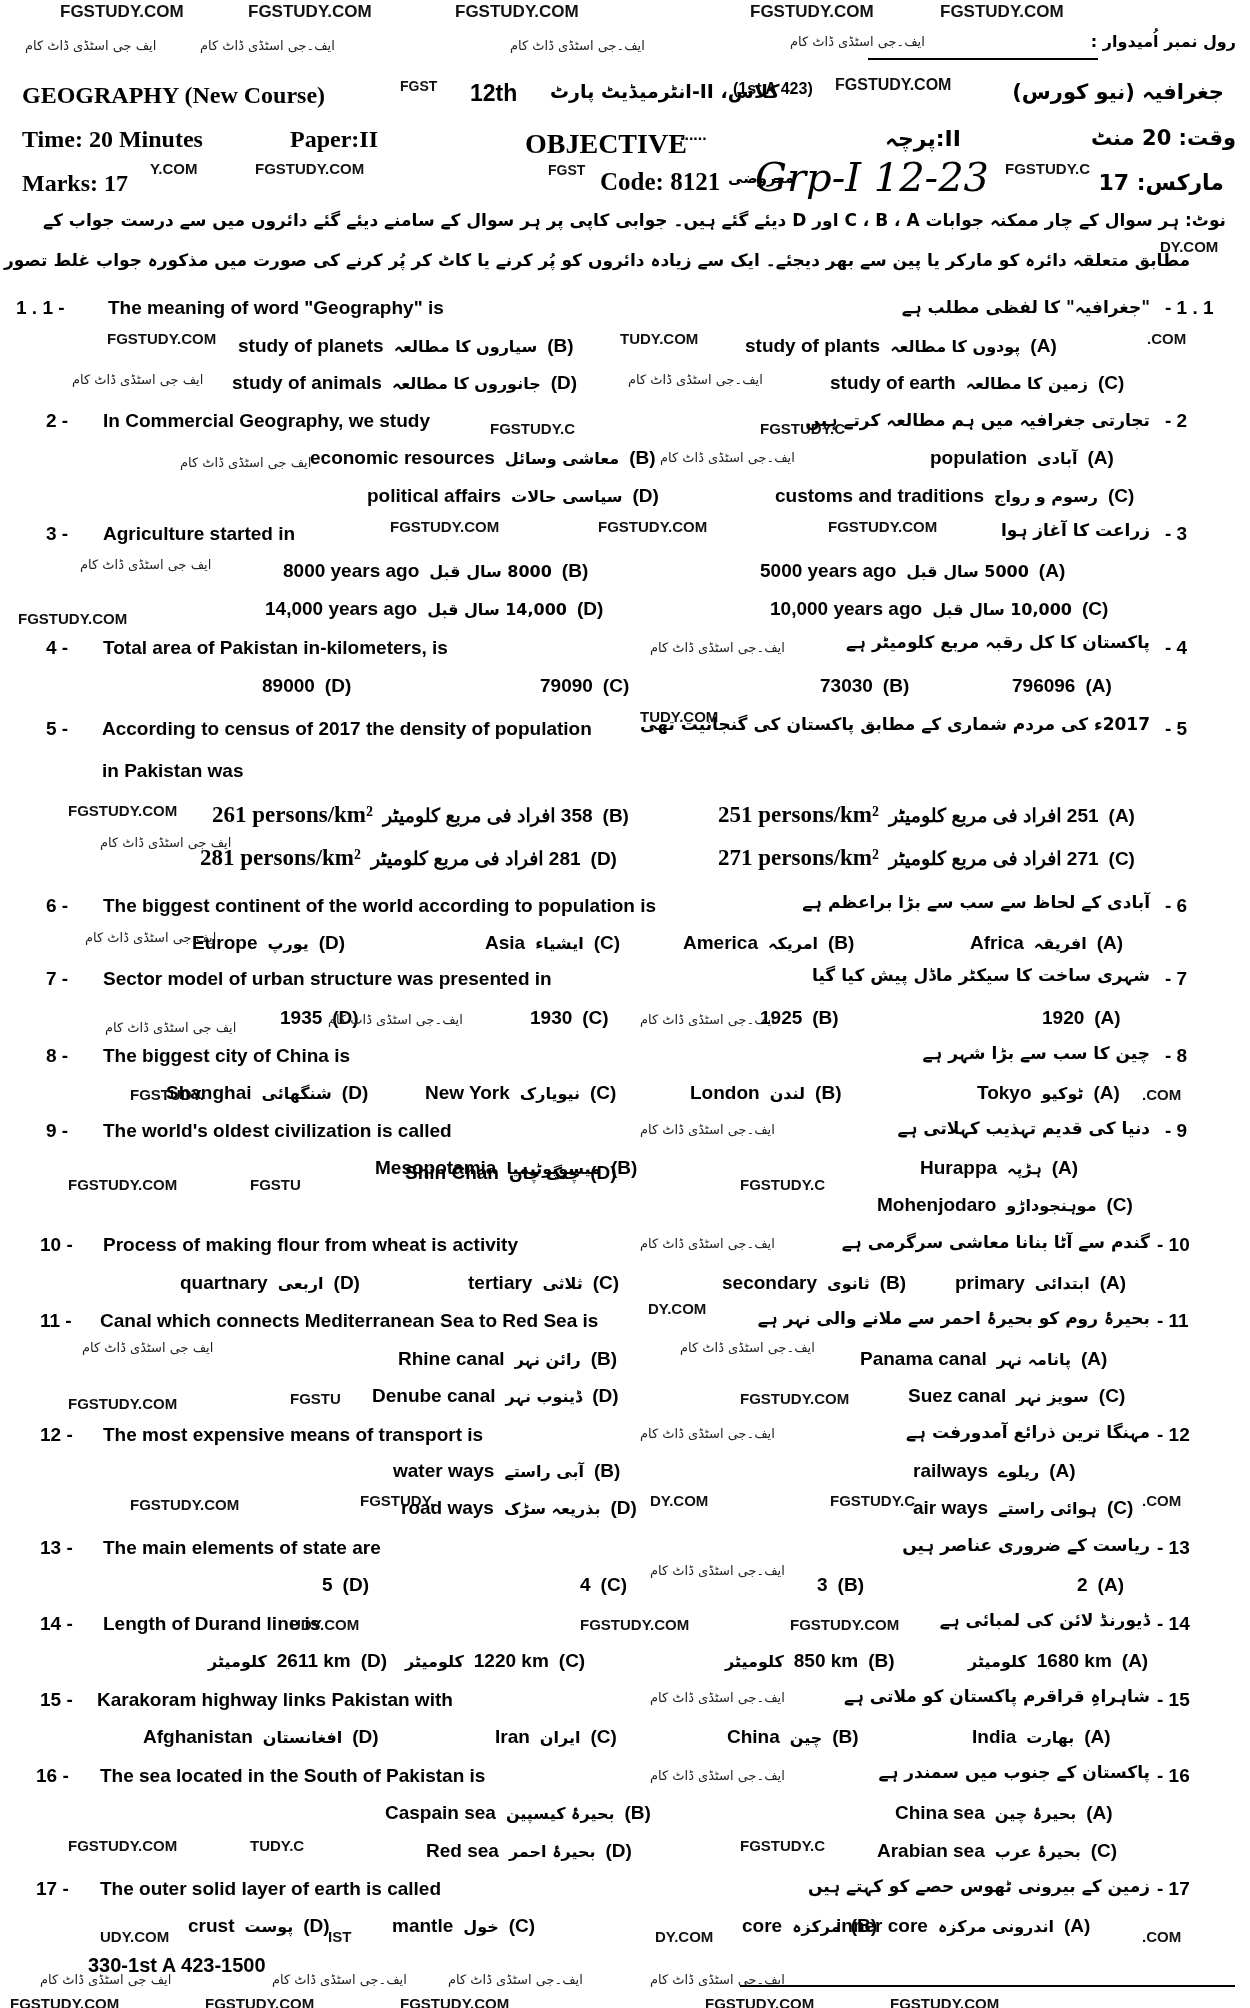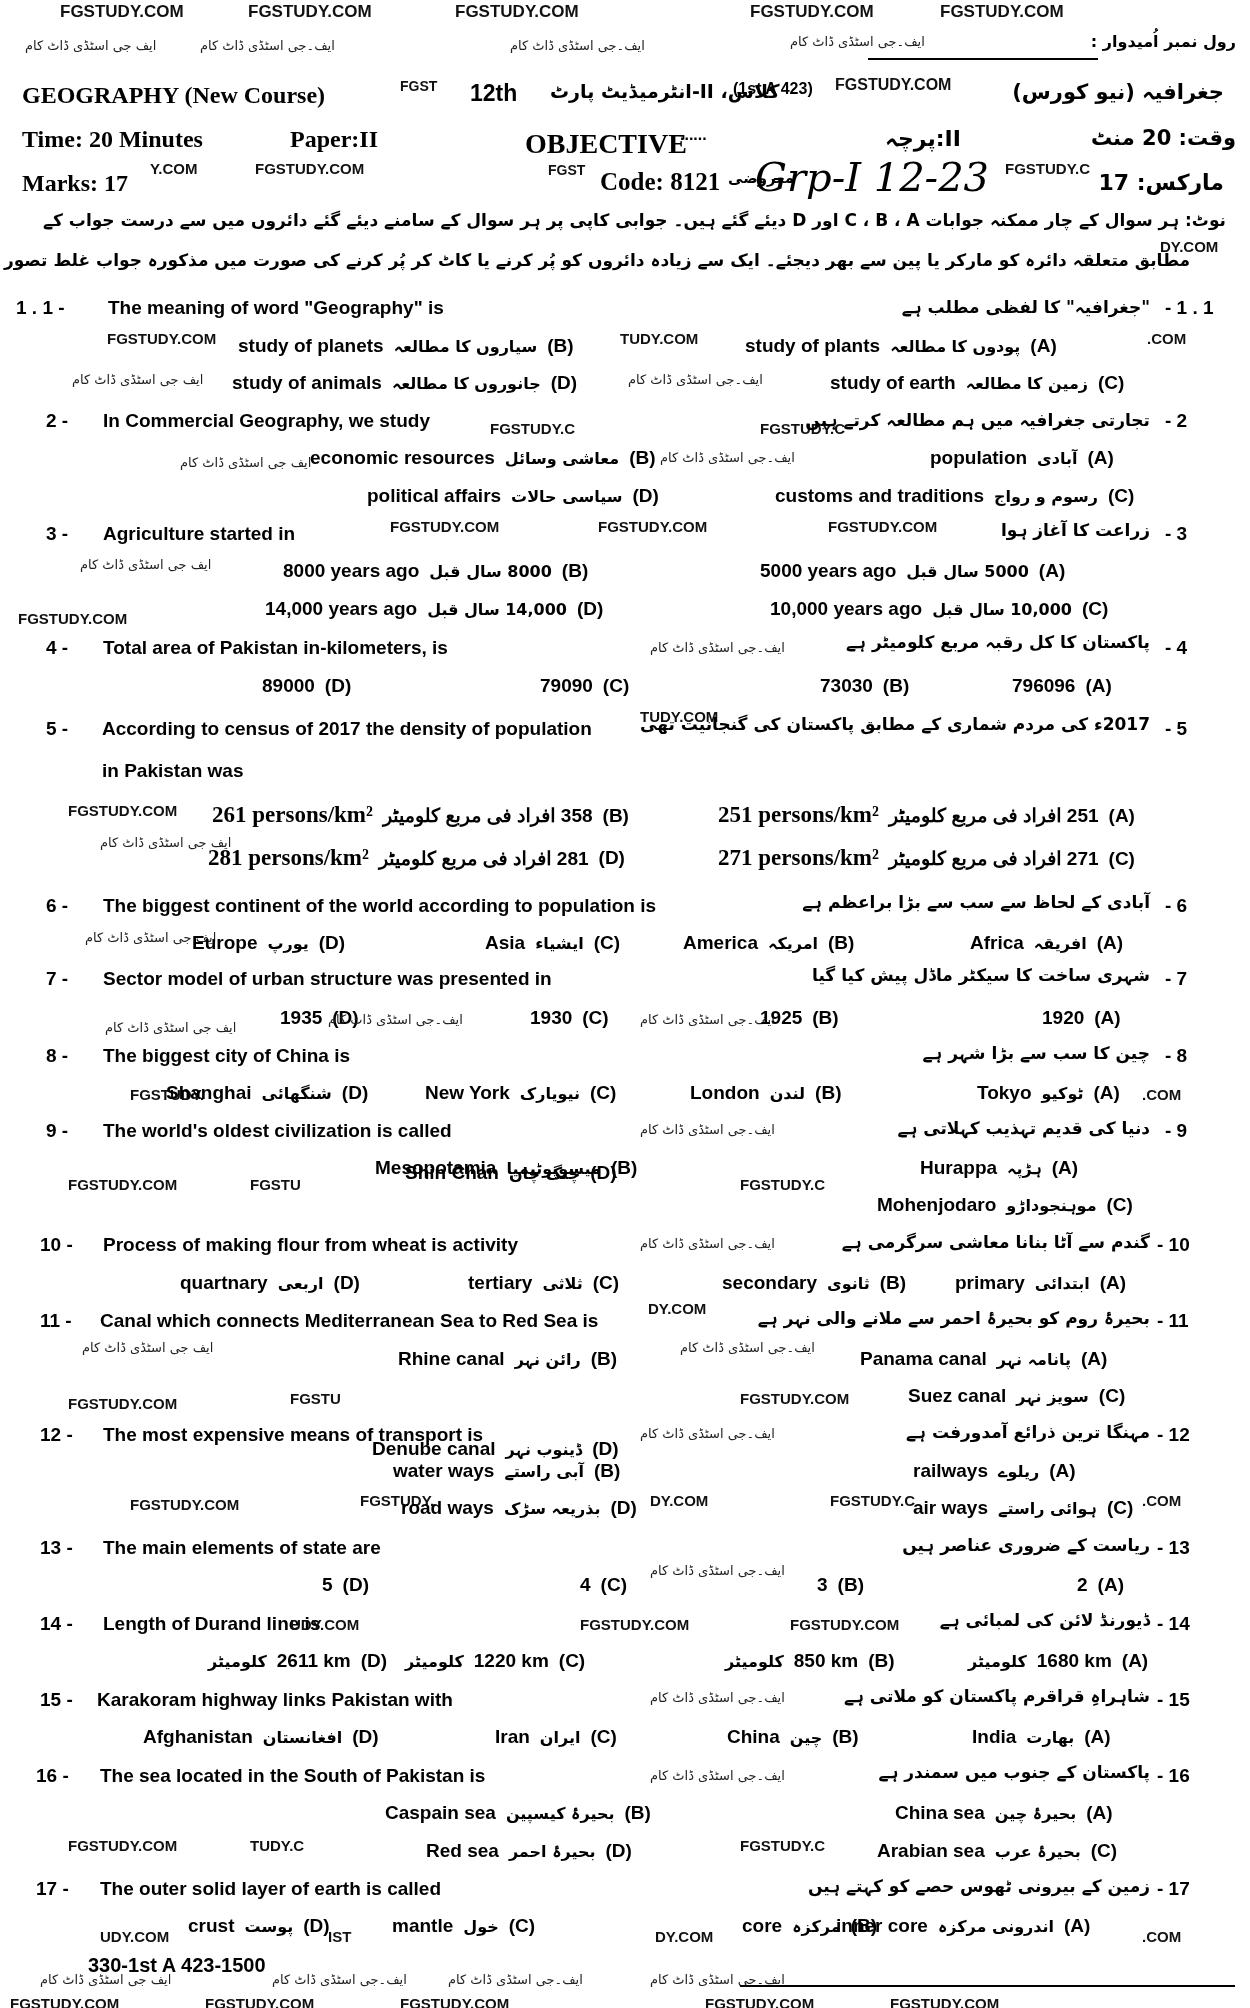--- a/index.html
+++ b/index.html
@@ -190,21 +190,21 @@
     <span>261 persons/km²</span>
     <span class="o-ur">358 افراد فی مربع کلومیٹر</span>
     <span class="o-key">(B)</span>
   </div>
 <div class="abs opt big" style="left:718px;top:802px;">
     <span>251 persons/km²</span>
     <span class="o-ur">251 افراد فی مربع کلومیٹر</span>
     <span class="o-key">(A)</span>
   </div>
 <div class="abs wm-ur" style="left:100px;top:835px;">ایف جی اسٹڈی ڈاٹ کام</div>
-<div class="abs opt big" style="left:208px;top:845px;align-items:center;">
+<div class="abs opt big" style="left:200px;top:845px;">
     <span>281 persons/km²</span>
     <span class="o-ur">281 افراد فی مربع کلومیٹر</span>
     <span class="o-key">(D)</span>
   </div>
 <div class="abs opt big" style="left:718px;top:845px;">
     <span>271 persons/km²</span>
     <span class="o-ur">271 افراد فی مربع کلومیٹر</span>
     <span class="o-key">(C)</span>
   </div>
 
@@ -352,21 +352,21 @@
     <span class="o-key">(B)</span>
   </div>
 <div class="abs wm-ur" style="left:680px;top:1340px;">ایف۔جی اسٹڈی ڈاٹ کام</div>
 <div class="abs opt" style="left:860px;top:1348px;">
     <span>Panama canal</span>
     <span class="o-ur">پانامہ نہر</span>
     <span class="o-key">(A)</span>
   </div>
 <div class="abs wm" style="left:68px;top:1395px;font-size:15px;">FGSTUDY.COM</div>
 <div class="abs wm" style="left:290px;top:1390px;font-size:15px;">FGSTU</div>
-<div class="abs opt" style="left:372px;top:1438px;">
+<div class="abs opt" style="left:372px;top:1385px;">
     <span>Denube canal</span>
     <span class="o-ur">ڈینوب نہر</span>
     <span class="o-key">(D)</span>
   </div>
 <div class="abs wm" style="left:740px;top:1390px;font-size:15px;">FGSTUDY.COM</div>
 <div class="abs opt" style="left:908px;top:1385px;">
     <span>Suez canal</span>
     <span class="o-ur">سویز نہر</span>
     <span class="o-key">(C)</span>
   </div>

